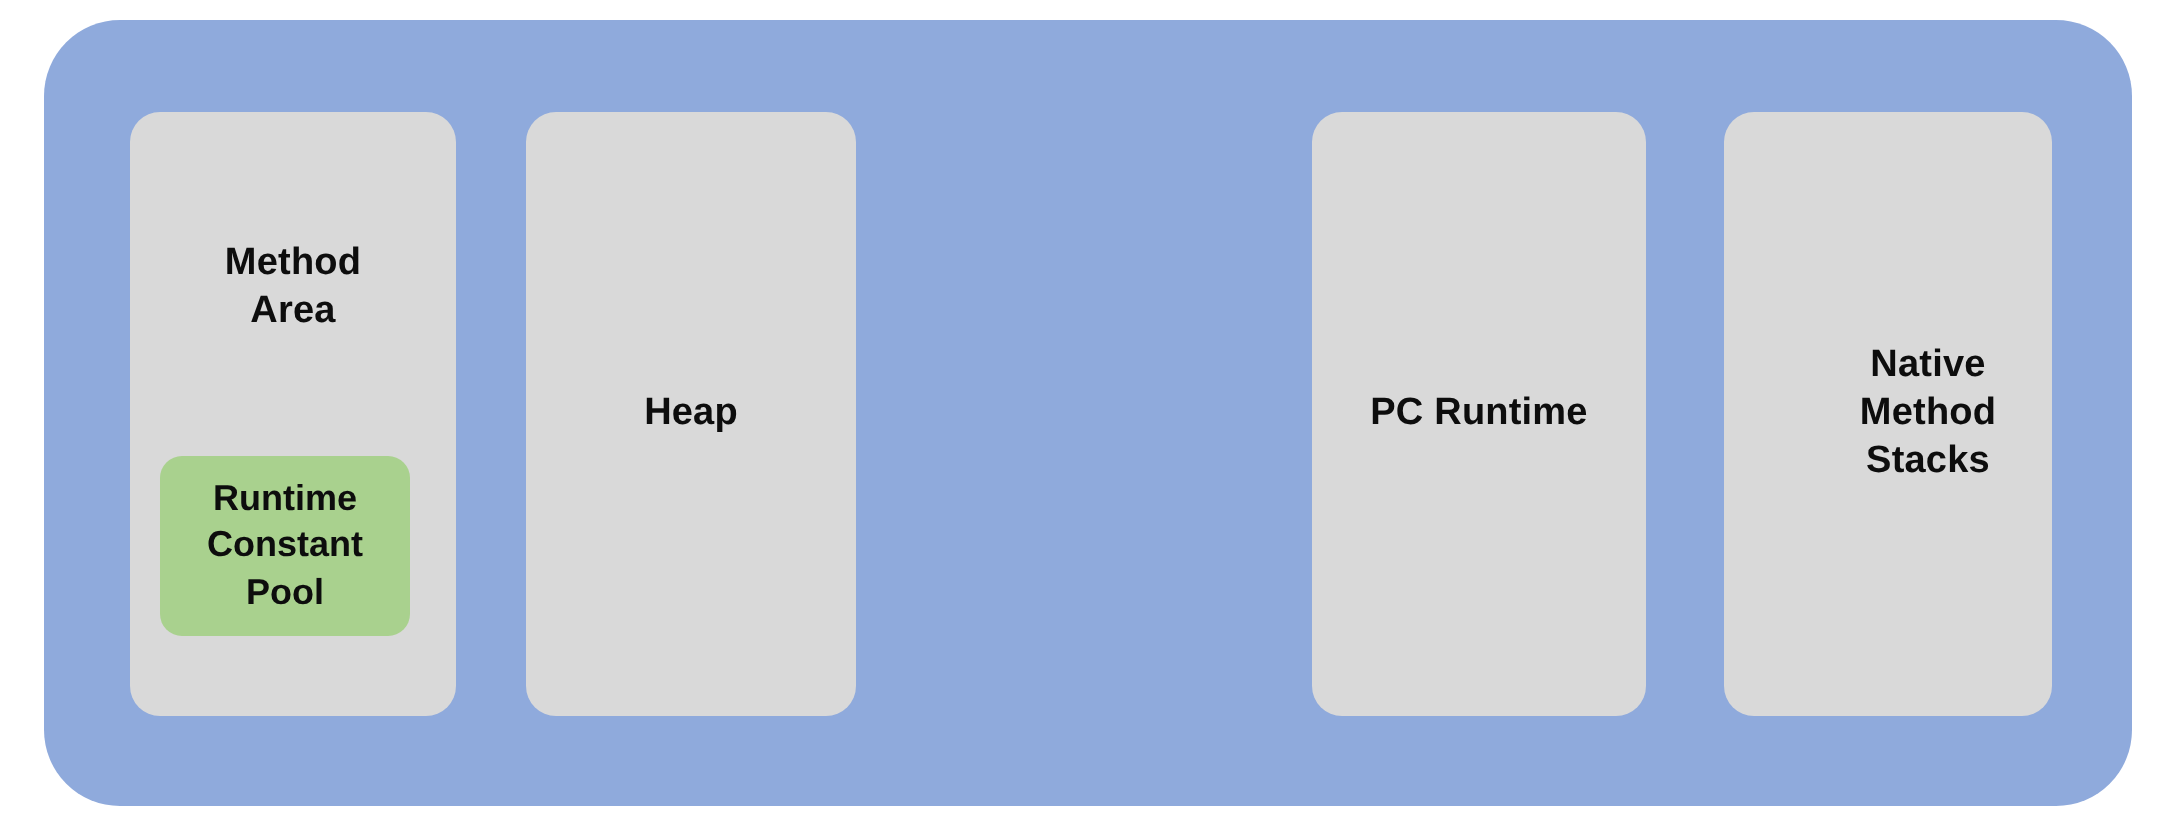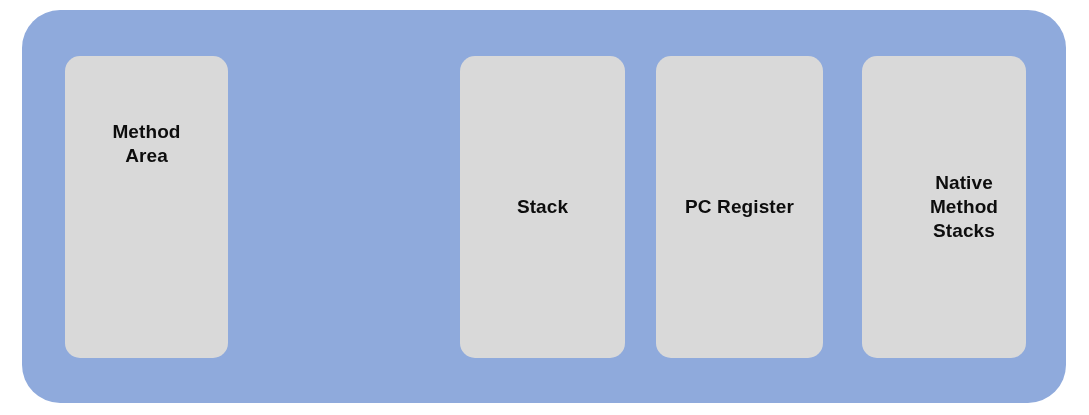--- a/index.html
+++ b/index.html
@@ -100,29 +100,34 @@
 </head>
 <body>
 
 <div id="diagram-canvas">
 
   <div class="outer-container">
 
     <div class="area-box method-area">
       <div class="area-label">Method
 Area</div>
+      <div class="nested-box">
+        <div class="nested-label">Runtime
+Constant
+Pool</div>
+      </div>
+    </div>
+
+    <div class="area-box heap-area">
+      <div class="area-label">Heap</div>
     </div>
 
 
-    <div class="area-box stack-area">
-      <div class="area-label">Stack</div>
-    </div>
-
     <div class="area-box pc-area">
-      <div class="area-label">PC Register</div>
+      <div class="area-label">PC Runtime</div>
     </div>
 
     <div class="area-box native-area">
       <div class="area-label">Native
 Method
 Stacks</div>
     </div>
 
   </div>
 </div>

